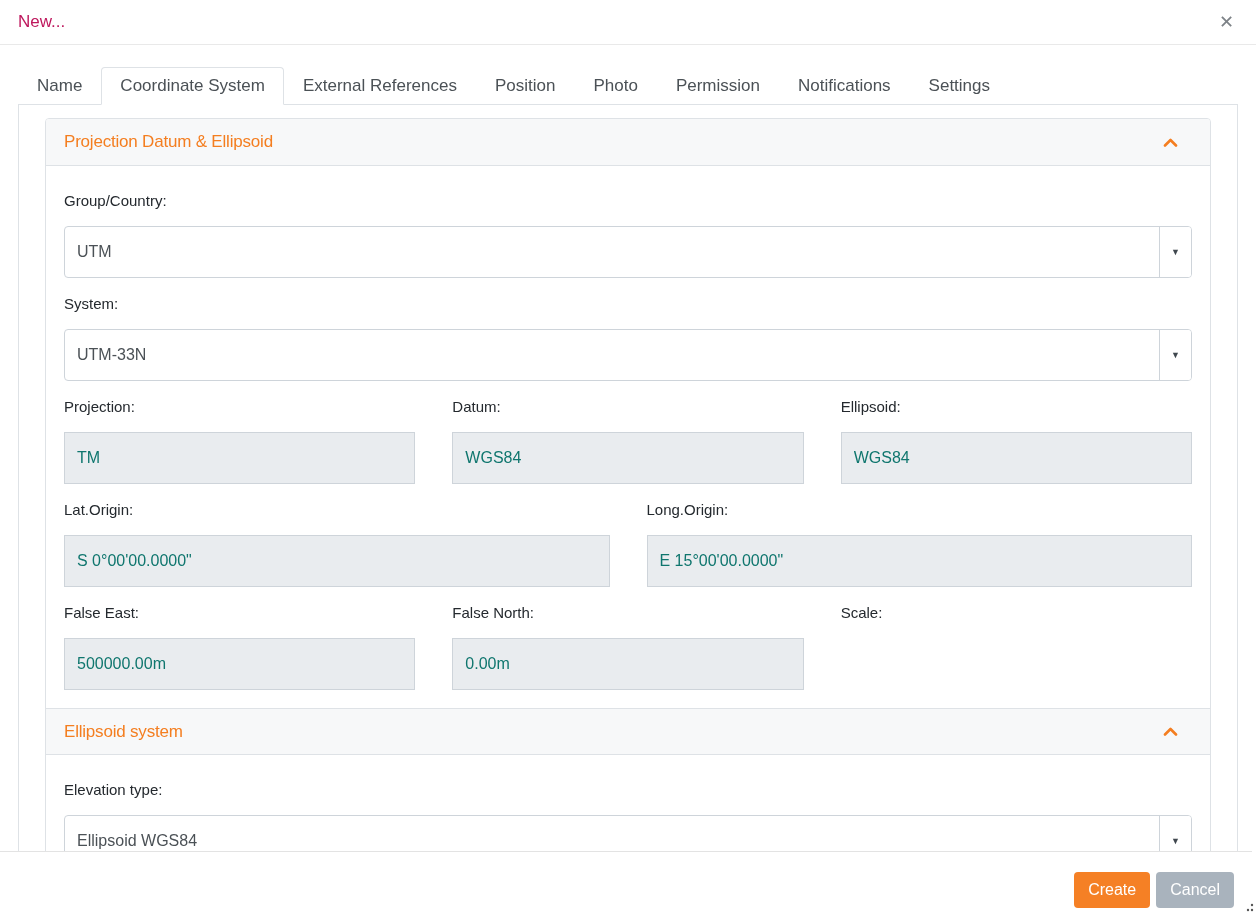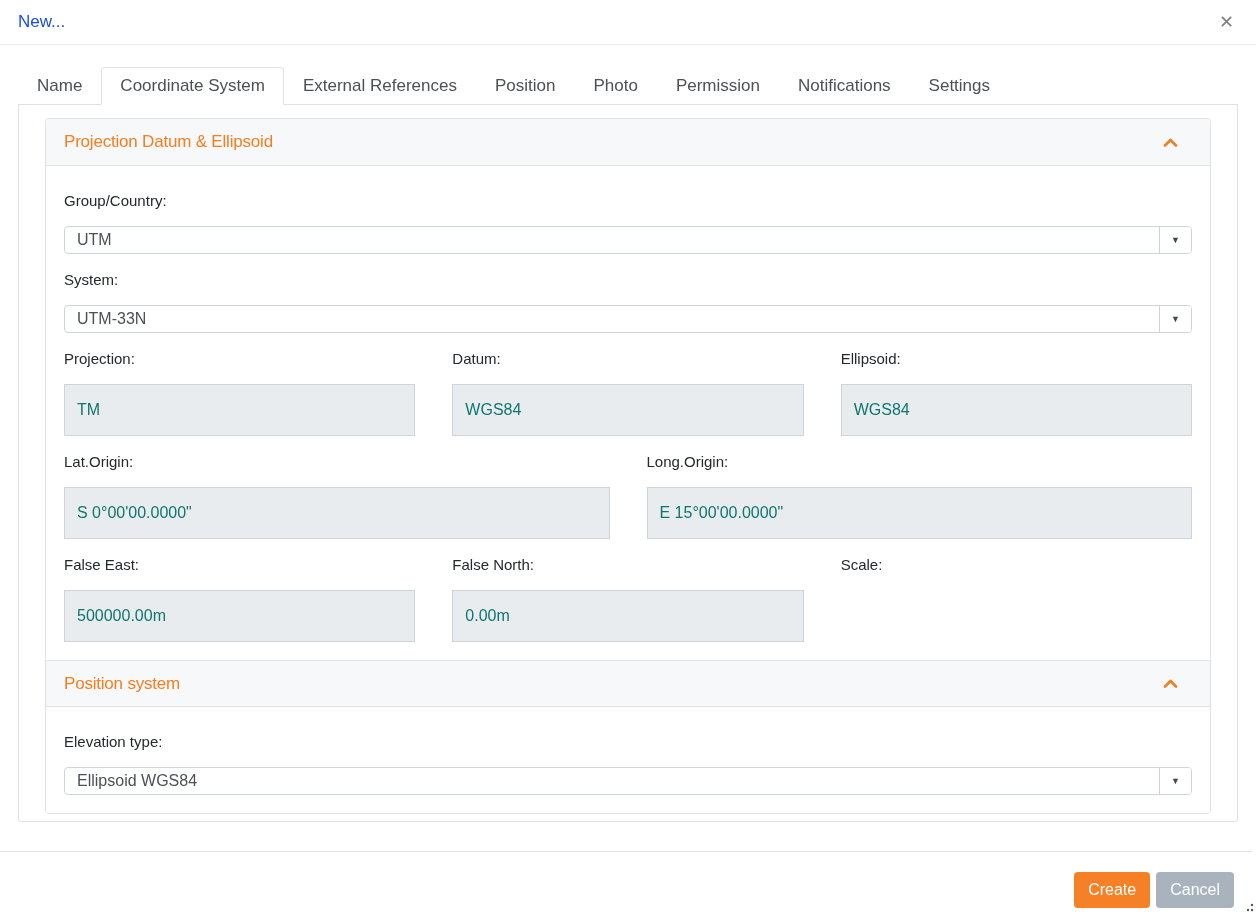--- a/index.html
+++ b/index.html
@@ -13,21 +13,21 @@
     overflow: hidden;
   }
 
   
   .dialog-header {
     height: 45px;
     display: flex; align-items: center; justify-content: space-between;
     padding: 0 18px;
     border-bottom: 1px solid #e9e9e9;
   }
-  .dialog-title { font-size: 17px; color: #1d4ed8; }
+  .dialog-title { font-size: 17px; color: #be185d; }
   .close-btn {
     border: none; background: transparent; cursor: pointer;
     font-size: 18px; color: #7d8287; line-height: 1;
     padding: 2px 4px; font-family: inherit;
   }
 
   
   .content { padding: 0 18px; }
   .nav-tabs {
     display: flex; margin-top: 22px;
@@ -84,21 +84,21 @@
   .field-label {
     display: block;
     font-size: 15px; line-height: 22px;
     margin-bottom: 14px;
     color: #24292e;
   }
   .grid3 { display: grid; grid-template-columns: repeat(3, 1fr); column-gap: 37px; }
   .grid2 { display: grid; grid-template-columns: repeat(2, 1fr); column-gap: 37px; }
 
   .combo {
-    display: flex; height: 28px; width: 100%;
+    display: flex; height: 52px; width: 100%;
     border: 1px solid #ced4da; border-radius: 4px;
     background: #fff; overflow: hidden;
   }
   .combo-input {
     flex: 1; min-width: 0;
     border: none; outline: none; background: transparent;
     padding: 0 12px;
     font-size: 16px; color: #4b5156;
     font-family: inherit;
   }
@@ -230,21 +230,21 @@
             <input class="input-ro" readonly="" value="0.00m" style="">
           </div>
           <div>
             <label class="field-label">Scale:</label>
           </div>
         </div>
 
       </div>
 
       <div class="acc-header mid">
-        <span class="acc-title">Position system</span>
+        <span class="acc-title">Ellipsoid system</span>
         <span class="chevron">
           <svg width="15" height="9" viewBox="0 0 15 9">
             <polyline points="2,7.5 7.5,2 13,7.5" fill="none" stroke="#f47e20" stroke-width="2.6" stroke-linecap="round" stroke-linejoin="round"></polyline>
           </svg>
         </span>
       </div>
 
       <div class="acc-body">
         <div class="form-group">
           <label class="field-label">Elevation type:</label>

